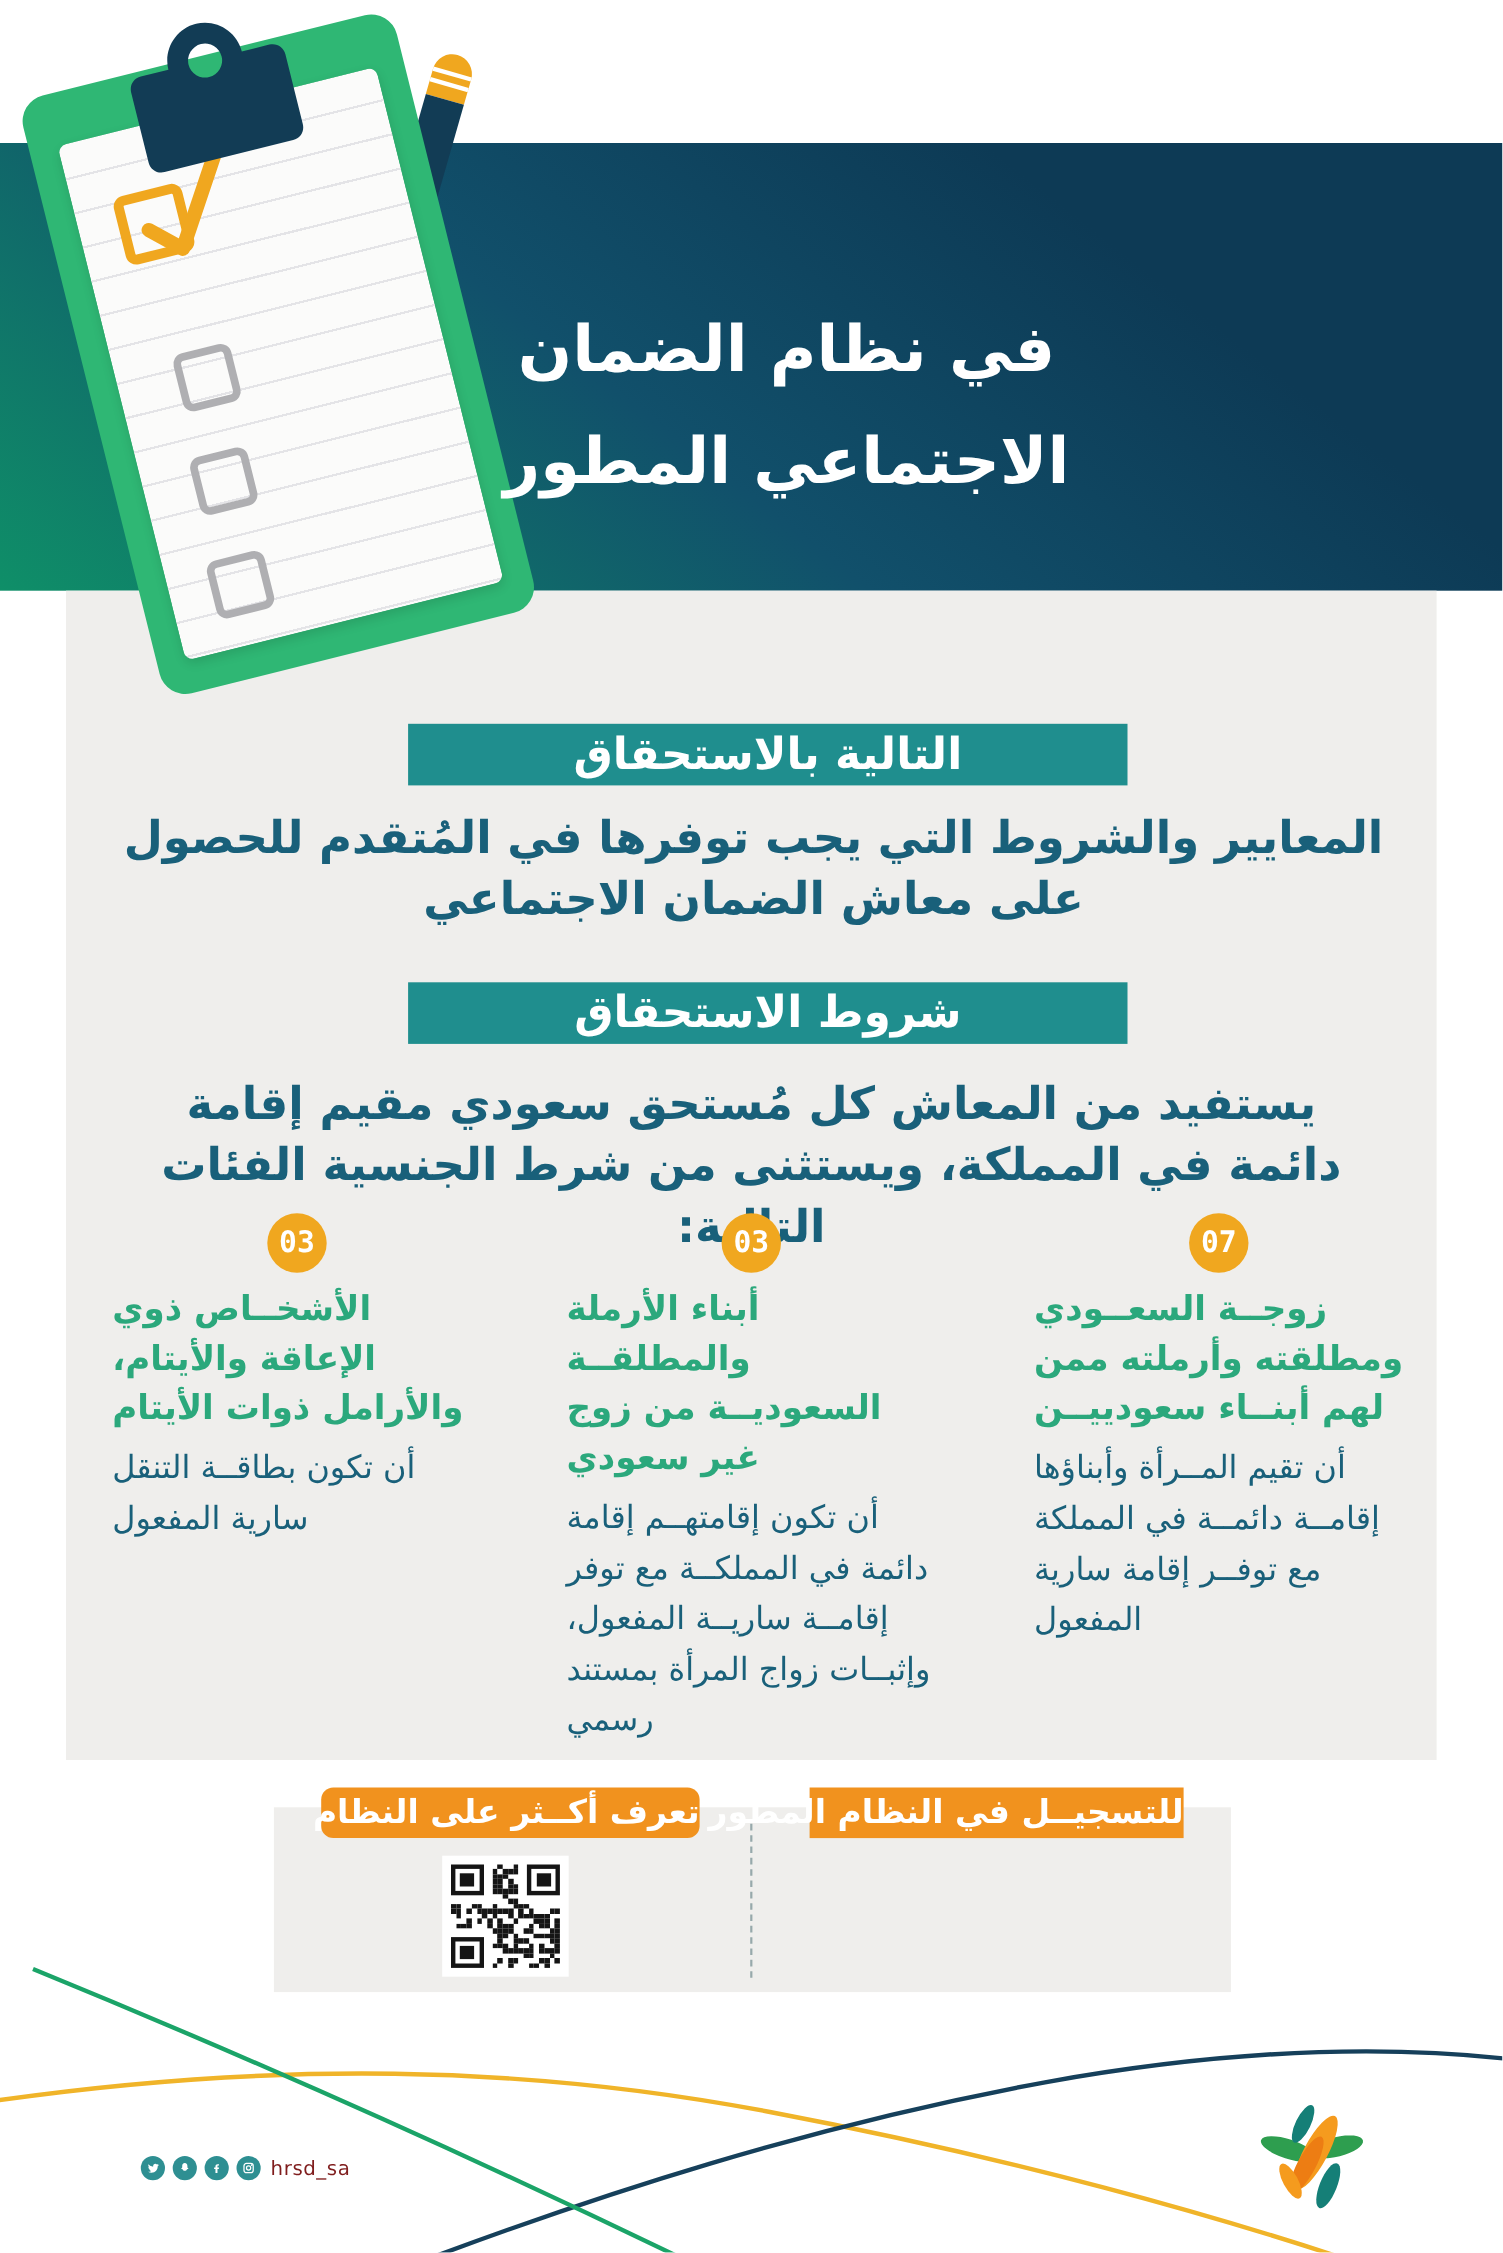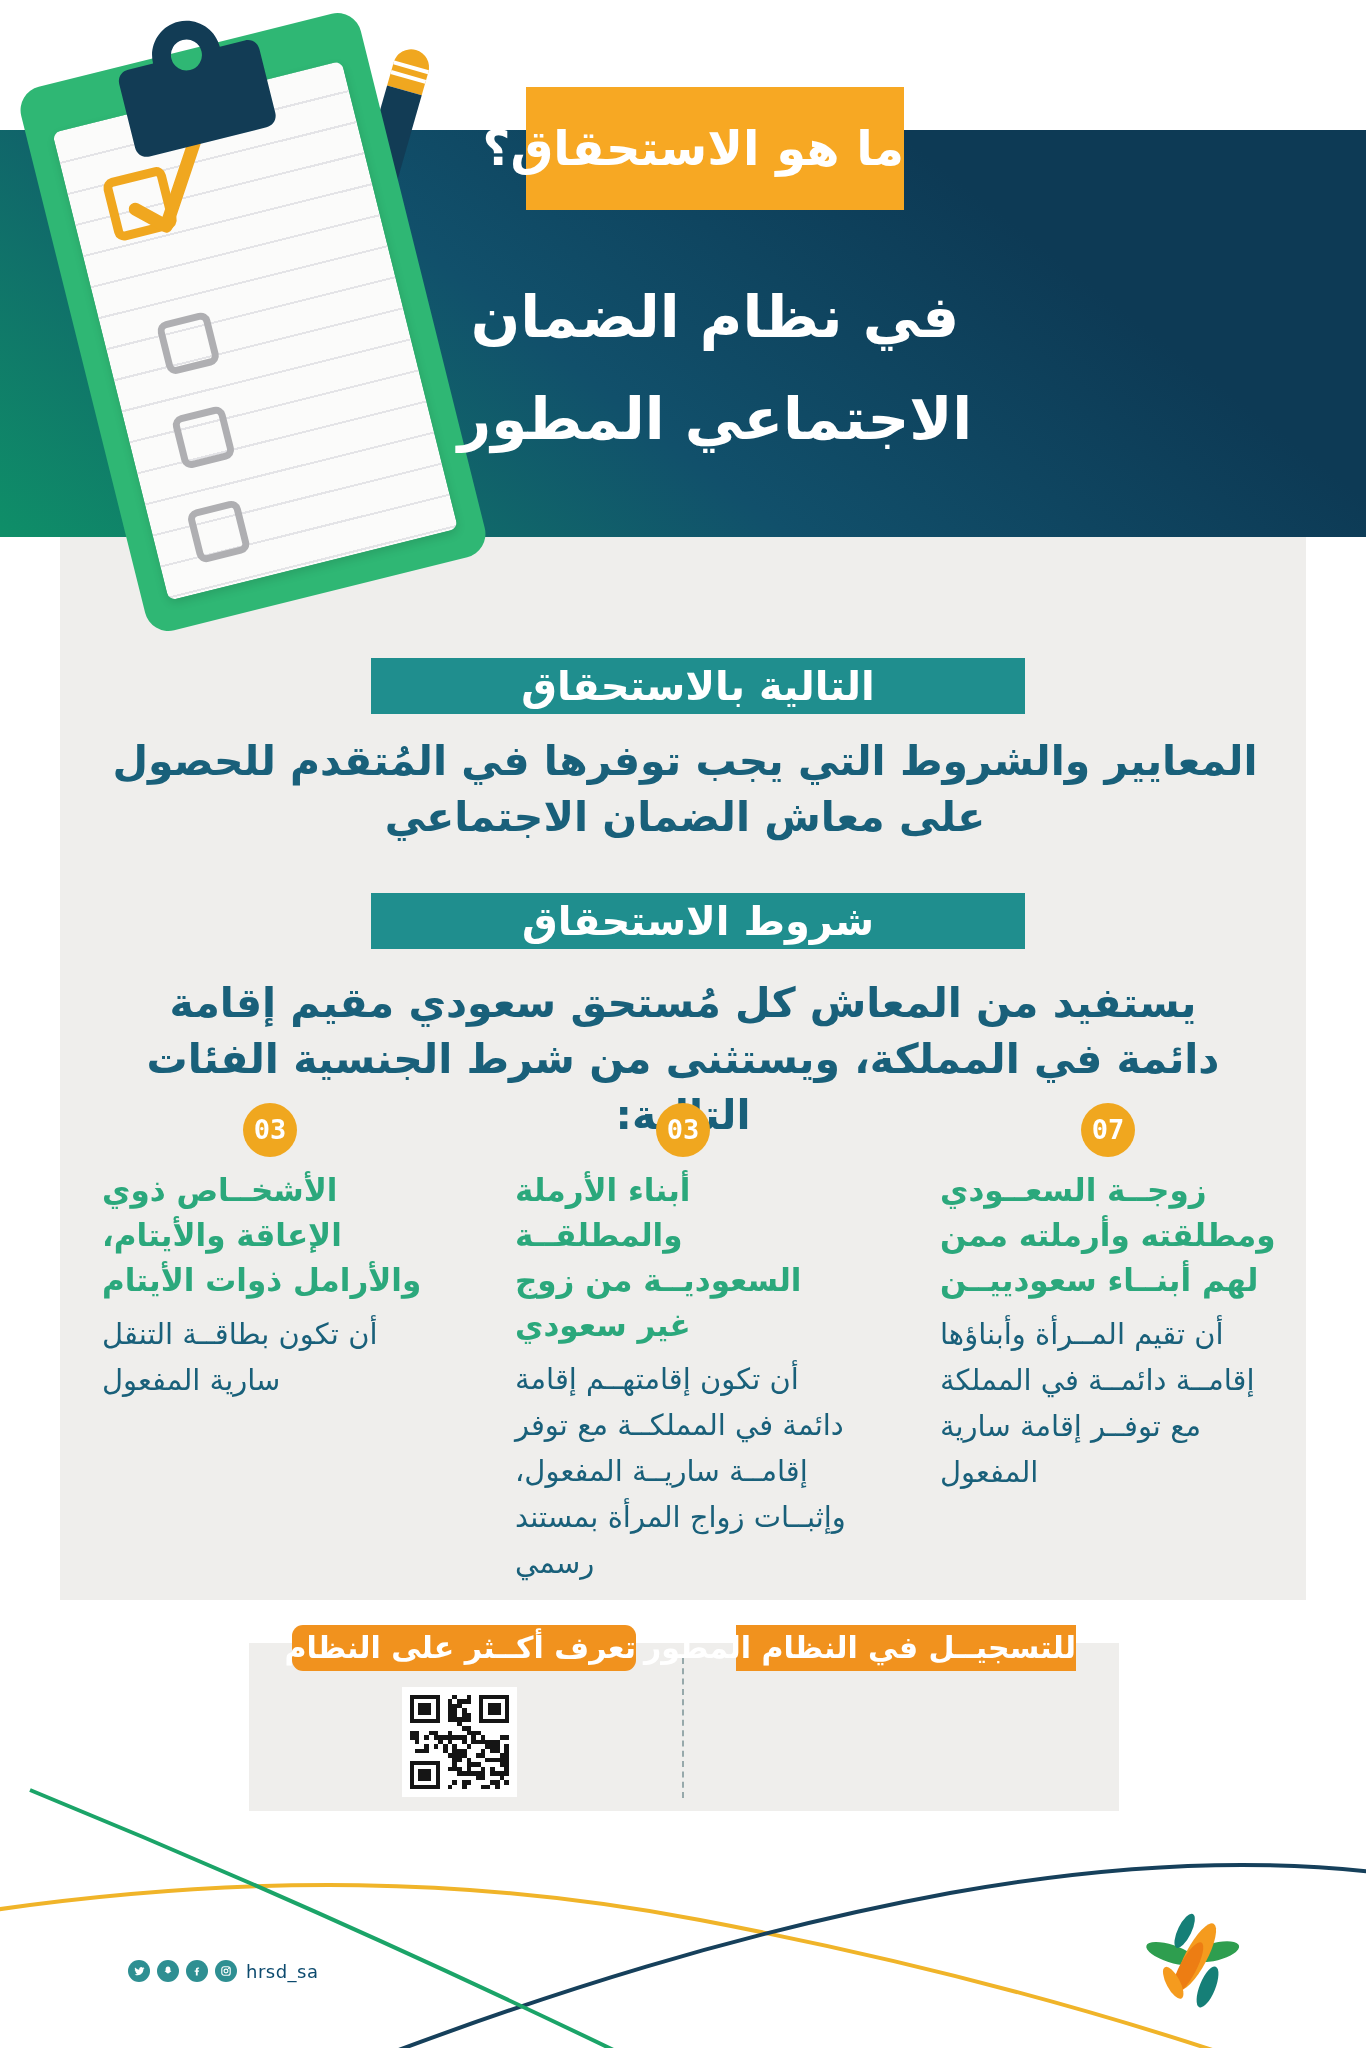--- a/index.html
+++ b/index.html
@@ -73,21 +73,21 @@
   .qr-inner i{position:absolute;background:#151515;}
   .qr-finder{position:absolute;width:30%;height:30%;border:4px solid #151515;box-sizing:border-box;}
   .qr-finder::after{content:'';position:absolute;inset:20%;background:#151515;}
   .qf-tl{left:0;top:0;} .qf-tr{right:0;top:0;} .qf-bl{left:0;bottom:0;}
 
   
   .curves-svg{left:0;top:1780px;width:1366px;height:268px;z-index:1;}
   .social{left:128px;top:1960px;z-index:4;display:flex;align-items:center;gap:7px;}
   .social-circle{width:22px;height:22px;border-radius:50%;background:#2E8F92;display:flex;
     align-items:center;justify-content:center;}
-  .social-handle{color:#0c4a6e;font-size:18px;margin-right:4px;margin-left:2px;letter-spacing:.5px;}
+  .social-handle{color:#7f1d1d;font-size:18px;margin-right:4px;margin-left:2px;letter-spacing:.5px;}
   .logo-svg{left:1140px;top:1910px;width:108px;height:104px;z-index:4;}
 </style>
 </head>
 <body>
 
 <div class="page">
 
   <div class="abs header-band"></div>
 
   <div class="abs clipboard-wrap">
@@ -107,21 +107,20 @@
   </div>
 
   <div class="abs pen">
     <div class="pen-cap"></div>
     <div class="pen-stripe" style="top:16px;"></div>
     <div class="pen-stripe" style="top:26px;"></div>
     <div class="pen-body"></div>
     <div class="pen-nib"></div>
   </div>
 
-  <div class="abs question-badge" dir="rtl">ما هو الاستحقاق؟</div>
   <div class="abs header-title" dir="rtl">
     <div>في نظام الضمان</div>
     <div>الاجتماعي المطور</div>
   </div>
 
   <div class="abs content-panel"></div>
 
   <div class="abs banner banner1" dir="rtl">التالية بالاستحقاق</div>
   <p class="abs para para1" dir="rtl">المعايير والشروط التي يجب توفرها في المُتقدم للحصول على معاش الضمان الاجتماعي</p>
 

